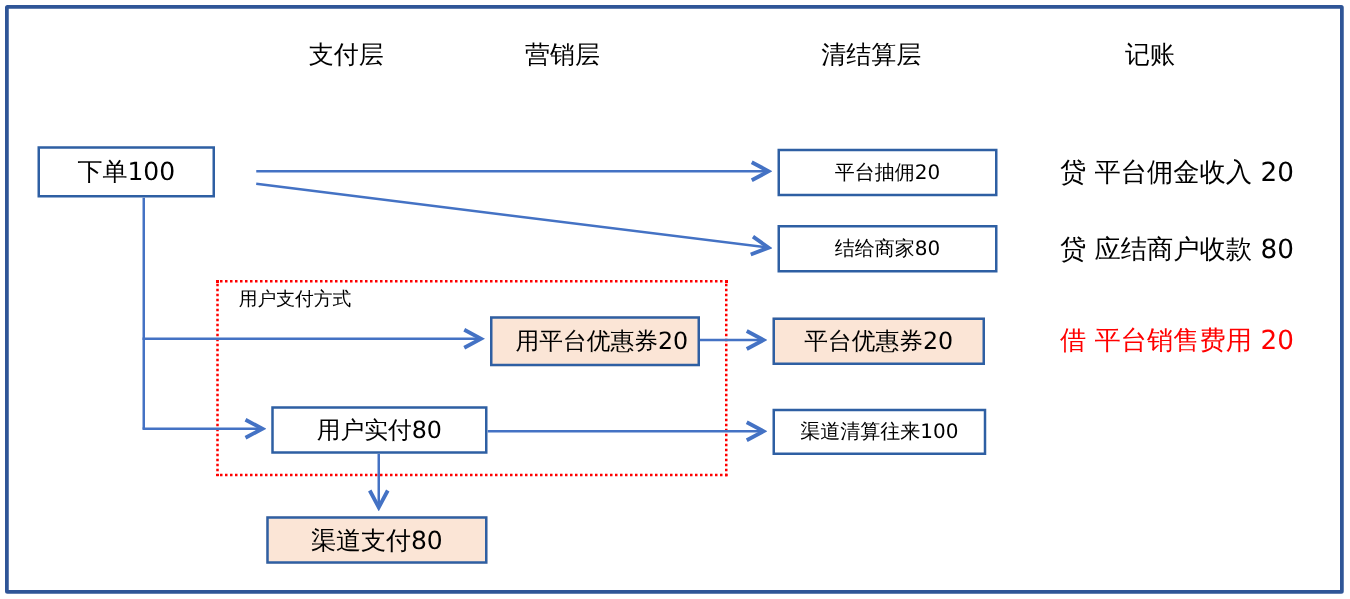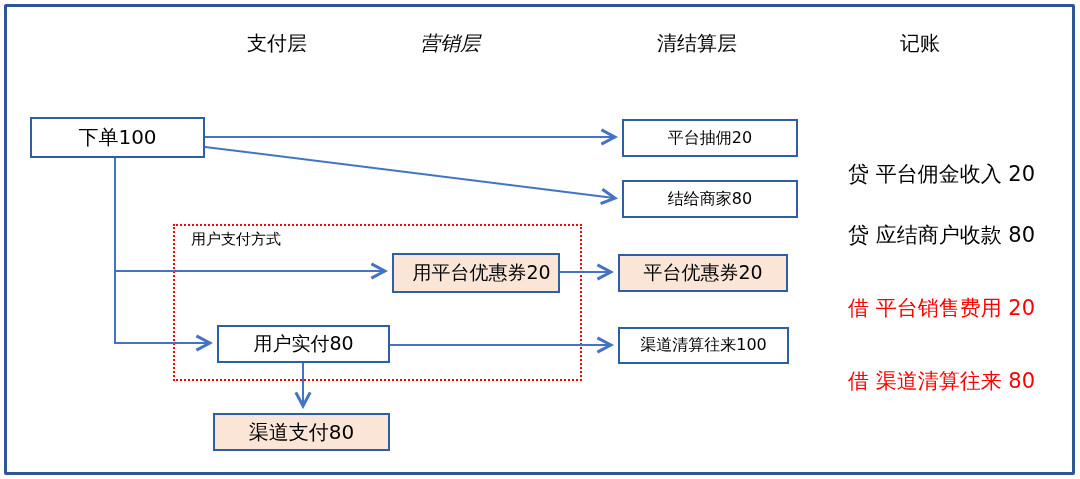--- a/index.html
+++ b/index.html
@@ -46,34 +46,34 @@
     position:absolute;left:173px;top:224px;width:409px;height:157px;
     border:2px dotted var(--debit-red);
     box-sizing:border-box;
   }
   .group-label{
     position:absolute;left:16px;top:4px;
     font-size:15px;color:#000;white-space:nowrap;
   }
   .ledger{
     position:absolute;
-    font-size:21px;line-height:28px;white-space:nowrap;margin-top:36px;
+    font-size:21px;line-height:28px;white-space:nowrap;
   }
   .ledger.credit{color:var(--credit-black);}
   .ledger.debit{color:var(--debit-red);}
 </style>
 </head>
 <body>
 
 <div class="canvas">
 
   <div class="frame"></div>
 
   <div class="header" style="left:217px;top:30px;width:120px;">支付层</div>
-  <div class="header" style="left:390px;top:30px;width:120px;font-style:italic;">营销层</div>
+  <div class="header" style="left:390px;top:30px;width:120px;">营销层</div>
   <div class="header" style="left:627px;top:30px;width:140px;">清结算层</div>
   <div class="header" style="left:860px;top:30px;width:120px;">记账</div>
 
   <div class="group-box">
     <div class="group-label">用户支付方式</div>
   </div>
 
   <svg class="arrows" width="1080" height="479" viewBox="0 0 1080 479">
     <defs>
       <marker id="ah" viewBox="0 0 10 10" refX="8" refY="5" markerWidth="9" markerHeight="9" orient="auto">
@@ -83,34 +83,33 @@
     <line class="flow-line" x1="205" y1="137" x2="614" y2="137" marker-end="url(#ah)"></line>
     <line class="flow-line" x1="205" y1="147" x2="614" y2="198" marker-end="url(#ah)"></line>
     <line class="flow-line" x1="115" y1="158" x2="115" y2="343"></line>
     <line class="flow-line" x1="114" y1="271" x2="384" y2="271" marker-end="url(#ah)"></line>
     <line class="flow-line" x1="114" y1="343" x2="209" y2="343" marker-end="url(#ah)"></line>
     <line class="flow-line" x1="560" y1="272" x2="610" y2="272" marker-end="url(#ah)"></line>
     <line class="flow-line" x1="390" y1="345" x2="610" y2="345" marker-end="url(#ah)"></line>
     <line class="flow-line" x1="303" y1="363" x2="303" y2="405" marker-end="url(#ah)"></line>
   </svg>
 
-  <div class="node" style="left:30px;top:117px;width:175px;height:41px;font-size:20px;">下单100</div>
+  <div class="node" style="left:30px;top:117px;width:142px;height:41px;font-size:20px;">下单100</div>
 
   <div class="node" style="left:622px;top:119px;width:176px;height:38px;font-size:16px;">平台抽佣20</div>
 
   <div class="node" style="left:622px;top:180px;width:176px;height:38px;font-size:16px;">结给商家80</div>
 
   <div class="node peach" style="left:392px;top:253px;width:168px;height:40px;font-size:19px;padding-left:11px;">用平台优惠券20</div>
 
   <div class="node peach" style="left:618px;top:254px;width:170px;height:38px;font-size:19px;">平台优惠券20</div>
 
   <div class="node" style="left:217px;top:325px;width:173px;height:38px;font-size:19px;">用户实付80</div>
 
   <div class="node" style="left:618px;top:327px;width:171px;height:37px;font-size:16px;text-align:center;">渠道清算往来100</div>
 
   <div class="node peach" style="left:213px;top:413px;width:177px;height:38px;font-size:20px;">渠道支付80</div>
 
   <div class="ledger credit" style="left:848px;top:124px;">贷 平台佣金收入 20</div>
   <div class="ledger credit" style="left:848px;top:185px;">贷 应结商户收款 80</div>
   <div class="ledger debit" style="left:848px;top:258px;">借 平台销售费用 20</div>
-  <div class="ledger debit" style="left:848px;top:331px;">借 渠道清算往来 80</div>
 
 </div>
 
 </body></html>

